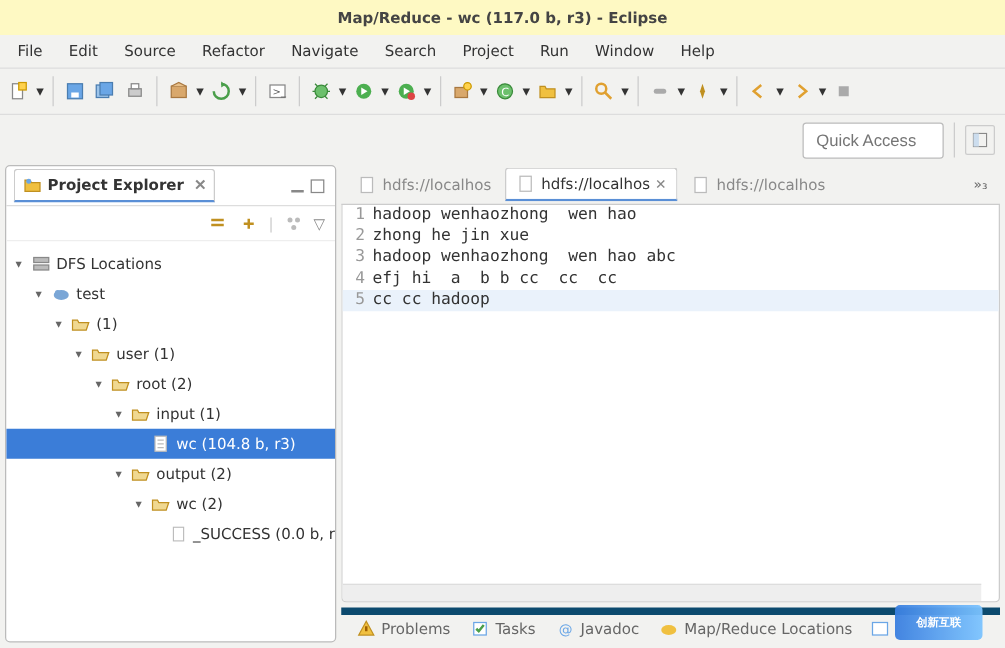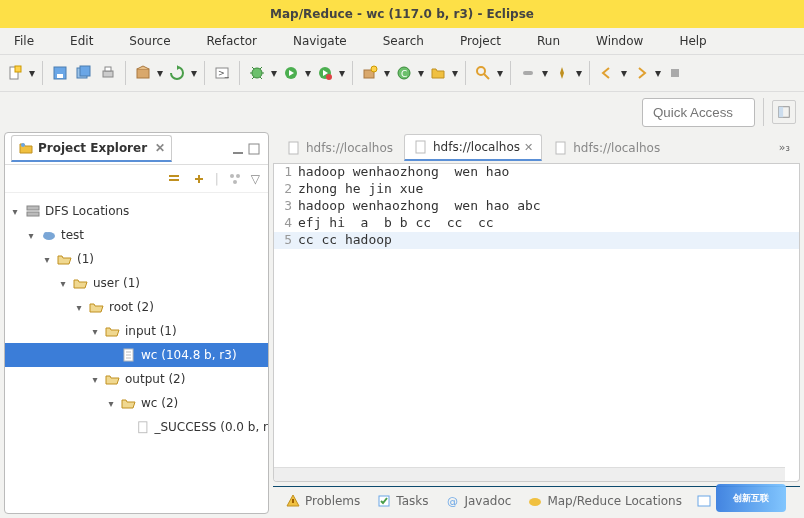--- a/index.html
+++ b/index.html
@@ -1,18 +1,18 @@
 <!DOCTYPE html>
 <html><head>
 <meta charset="utf-8">
 <style>
 * { box-sizing: border-box; margin: 0; padding: 0; }
 body { font-family: "DejaVu Sans", Arial, sans-serif; font-size: 12px; background: #f2f2f0; color: #333; width: 804px; height: 518px; overflow: hidden; position: relative; }
-.titlebar { height: 28px; display: flex; align-items: center; justify-content: center; font-weight: bold; color: #444; background: #fde047; }
-.menubar { height: 26px; display: flex; align-items: center; padding: 0 6px; gap: 20px; }
+.titlebar { height: 28px; display: flex; align-items: center; justify-content: center; font-weight: bold; color: #444; background: #fef9c3; }
+.menubar { height: 26px; display: flex; align-items: center; padding: 0 6px; gap: 5px; }
 .menubar span { padding: 4px 8px; cursor: pointer; }
 .toolbar { height: 38px; border-top: 1px solid #ddd; border-bottom: 1px solid #ddd; display: flex; align-items: center; padding: 0 4px; gap: 2px; }
 .toolbar .sep { width: 1px; height: 24px; background: #ccc; margin: 0 4px; }
 .tbtn { width: 22px; height: 22px; display: inline-flex; align-items: center; justify-content: center; border-radius: 2px; cursor: pointer; }
 .tbtn svg { width: 16px; height: 16px; }
 .drop { width: 8px; display: inline-flex; align-items: center; justify-content: center; }
 .quickrow { height: 40px; display: flex; align-items: center; justify-content: flex-end; padding-right: 8px; gap: 8px; }
 .quick { border: 1px solid #bbb; border-radius: 3px; padding: 6px 10px; color: #888; background: #fff; width: 113px; }
 .persp { width: 24px; height: 24px; border: 1px solid #ccc; border-radius: 2px; display: flex; align-items: center; justify-content: center; }
 .workarea { display: flex; height: 386px; }
@@ -30,21 +30,21 @@
 .etab { display: flex; align-items: center; gap: 4px; padding: 4px 8px; border: 1px solid transparent; border-radius: 3px 3px 0 0; color: #888; }
 .etab.active { border-color: #ccc; border-bottom: 2px solid #5a8fd6; color: #333; background: #fff; }
 .etab .x { font-size: 11px; color: #888; }
 .more { margin-left: auto; font-size: 11px; color: #666; padding: 0 6px; }
 .editor { flex: 1; background: #fff; border: 1px solid #ccc; border-top: none; border-radius: 0 0 4px 4px; font-family: "DejaVu Sans Mono", monospace; font-size: 13px; overflow: hidden; position: relative; }
 .line { display: flex; height: 17px; }
 .line.current { background: #eaf2fb; }
 .gutter { width: 24px; text-align: right; padding-right: 6px; color: #999; }
 .code { white-space: pre; }
 .hscroll { position: absolute; bottom: 0; left: 0; right: 14px; height: 14px; background: #eee; border-top: 1px solid #ddd; }
-.bottom-tabs { height: 28px; border-top: 1px solid #0c4a6e; display: flex; align-items: center; padding: 0 6px; gap: 4px; background: #f2f2f0; margin-top: 4px; }
+.bottom-tabs { height: 28px; border-top: 6px solid #0c4a6e; display: flex; align-items: center; padding: 0 6px; gap: 4px; background: #f2f2f0; margin-top: 4px; }
 .btab { display: flex; align-items: center; gap: 4px; padding: 2px 6px; color: #666; font-size: 12px; }
 .watermark { position: absolute; right: 18px; bottom: 6px; width: 70px; height: 28px; background: linear-gradient(90deg,#3a7fe0,#7cc4ff); border-radius: 4px; display: flex; align-items: center; justify-content: center; color: #fff; font-size: 9px; font-weight: bold; opacity: 0.95; }
 </style>
 </head>
 <body>
 
 <div class="titlebar">Map/Reduce - wc (117.0 b, r3) - Eclipse</div>
 
 <div class="menubar">
   <span>File</span>

